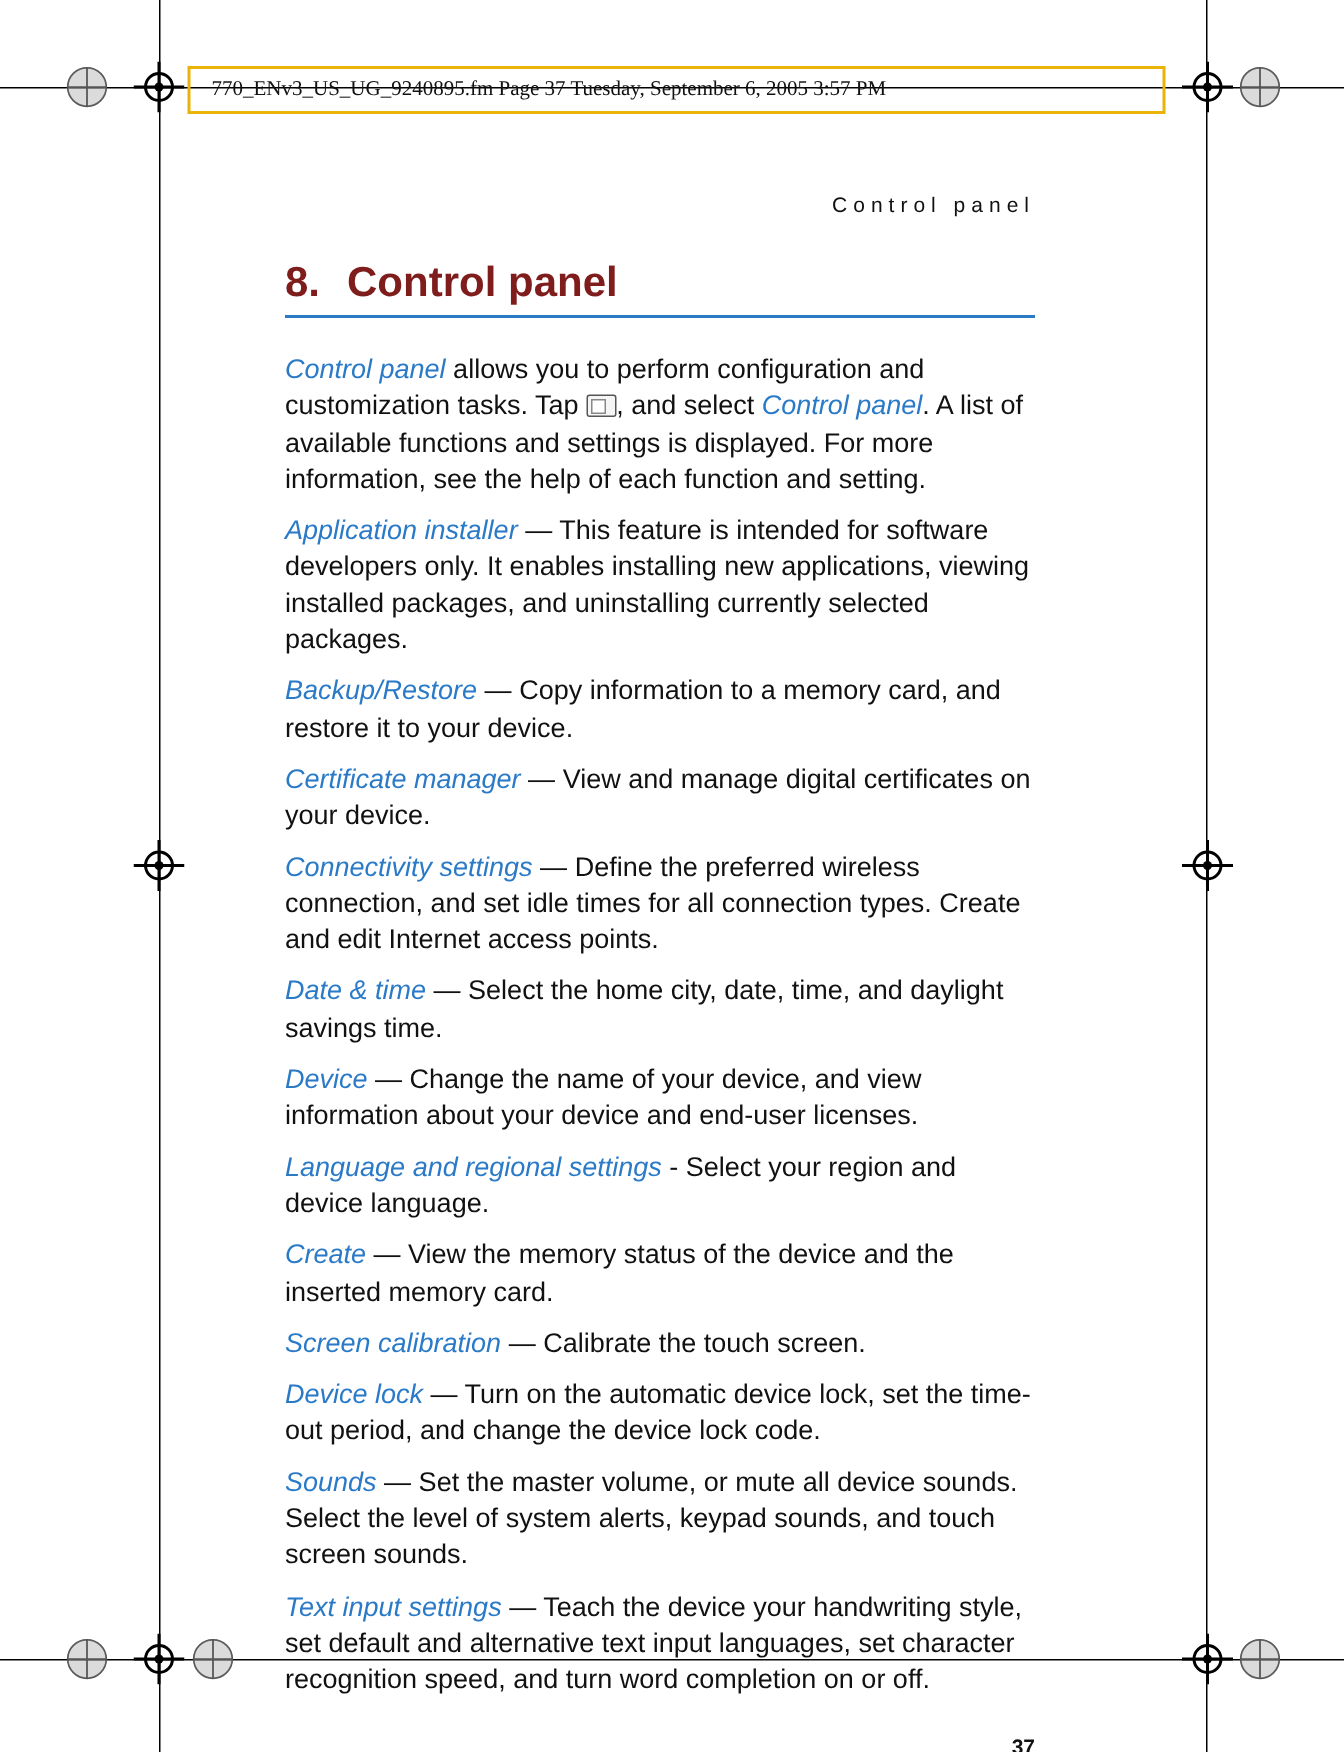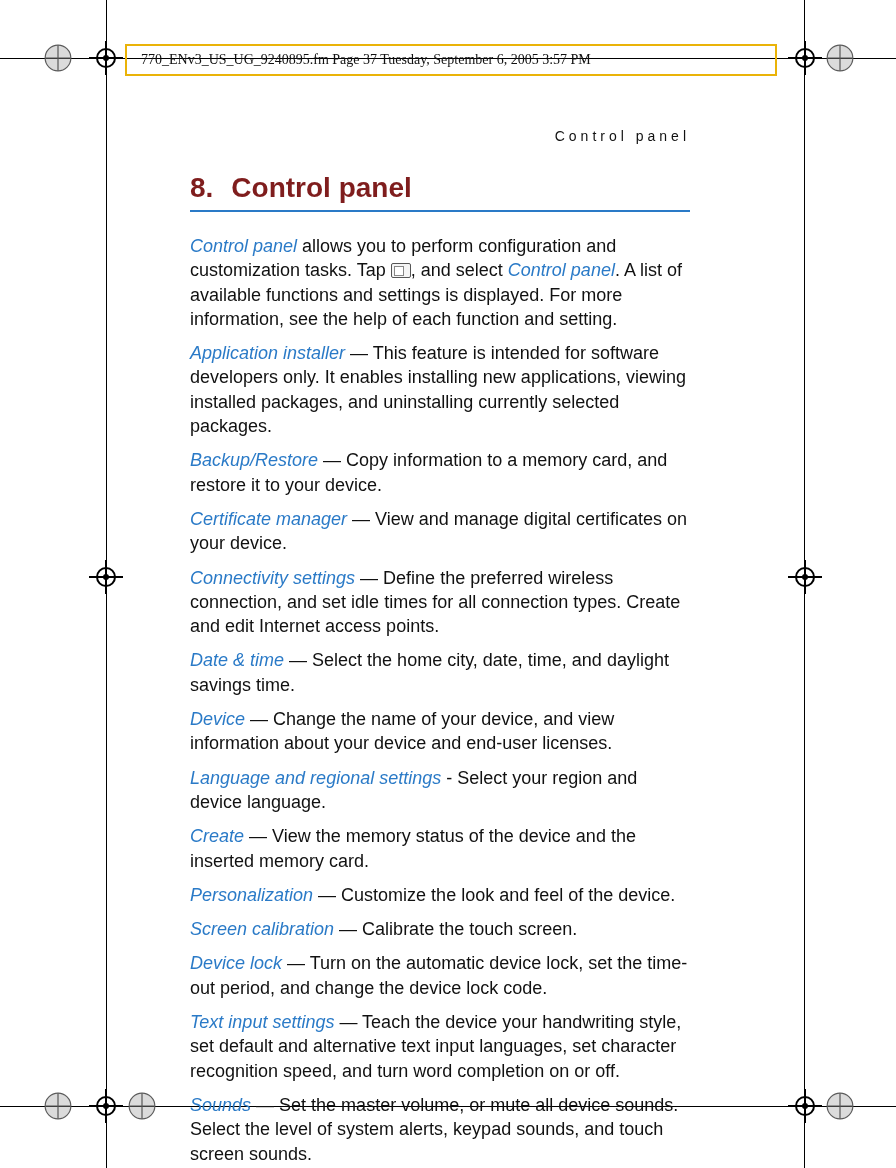--- a/index.html
+++ b/index.html
@@ -215,21 +215,20 @@
 
   <div id="items-container">
       <p class="body"><span class="term">Application installer</span><span> — </span><span>This feature is intended for software developers only. It enables installing new applications, viewing installed packages, and uninstalling currently selected packages.</span></p>
       <p class="body"><span class="term">Backup/Restore</span><span> — </span><span>Copy information to a memory card, and restore it to your device.</span></p>
       <p class="body"><span class="term">Certificate manager</span><span> — </span><span>View and manage digital certificates on your device.</span></p>
       <p class="body"><span class="term">Connectivity settings</span><span> — </span><span>Define the preferred wireless connection, and set idle times for all connection types. Create and edit Internet access points.</span></p>
       <p class="body"><span class="term">Date &amp; time</span><span> — </span><span>Select the home city, date, time, and daylight savings time.</span></p>
       <p class="body"><span class="term">Device</span><span> — </span><span>Change the name of your device, and view information about your device and end-user licenses.</span></p>
       <p class="body"><span class="term">Language and regional settings</span><span> - </span><span>Select your region and device language.</span></p>
       <p class="body"><span class="term">Create</span><span> — </span><span>View the memory status of the device and the inserted memory card.</span></p>
-      <p class="body"><span class="term">Personalization</span><span> — </span><span>Customize the look and feel of the device.</span></p>
       <p class="body"><span class="term">Screen calibration</span><span> — </span><span>Calibrate the touch screen.</span></p>
       <p class="body"><span class="term">Device lock</span><span> — </span><span>Turn on the automatic device lock, set the time-out period, and change the device lock code.</span></p>
+      <p class="body"><span class="term">Sounds</span><span> — </span><span>Set the master volume, or mute all device sounds. Select the level of system alerts, keypad sounds, and touch screen sounds.</span></p>
       <p class="body"><span class="term">Text input settings</span><span> — </span><span>Teach the device your handwriting style, set default and alternative text input languages, set character recognition speed, and turn word completion on or off.</span></p>
-      <p class="body"><span class="term">Sounds</span><span> — </span><span>Set the master volume, or mute all device sounds. Select the level of system alerts, keypad sounds, and touch screen sounds.</span></p>
     </div>
 
   <div class="page-number">37</div>
 </div>
 
 </body></html>

